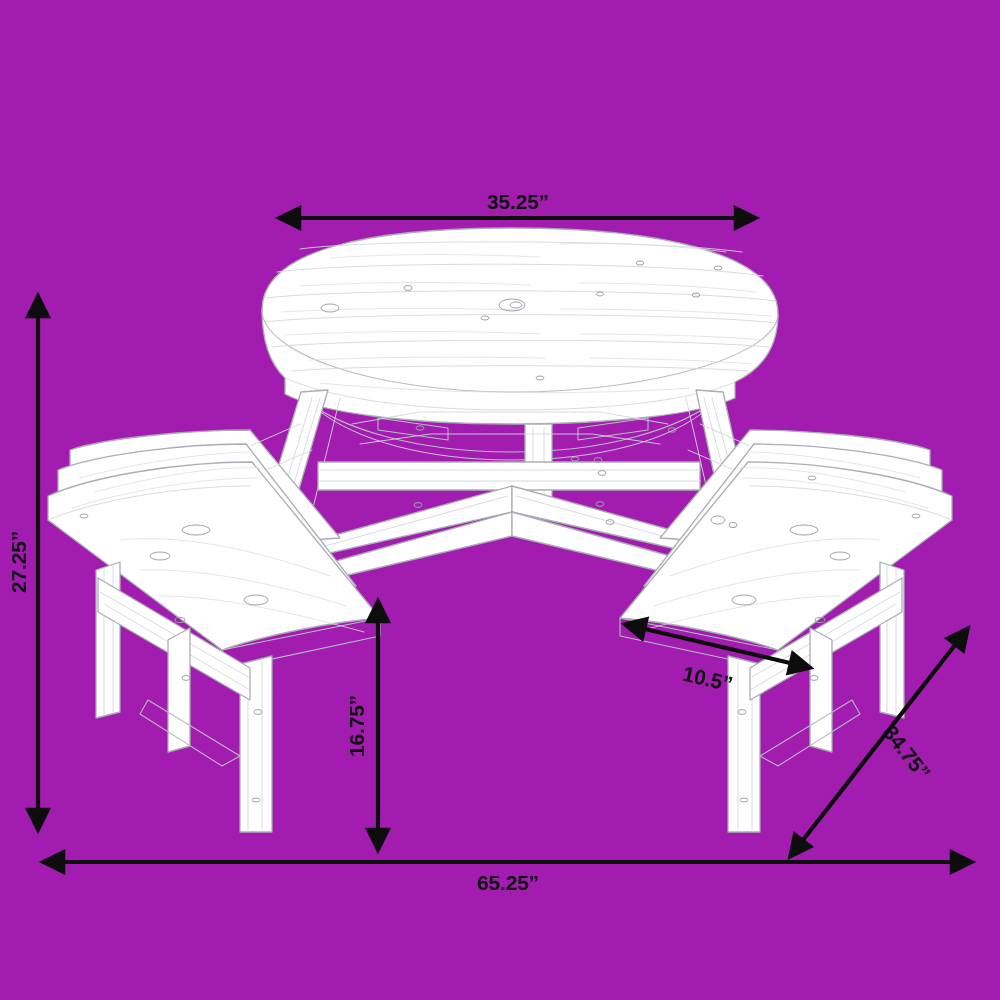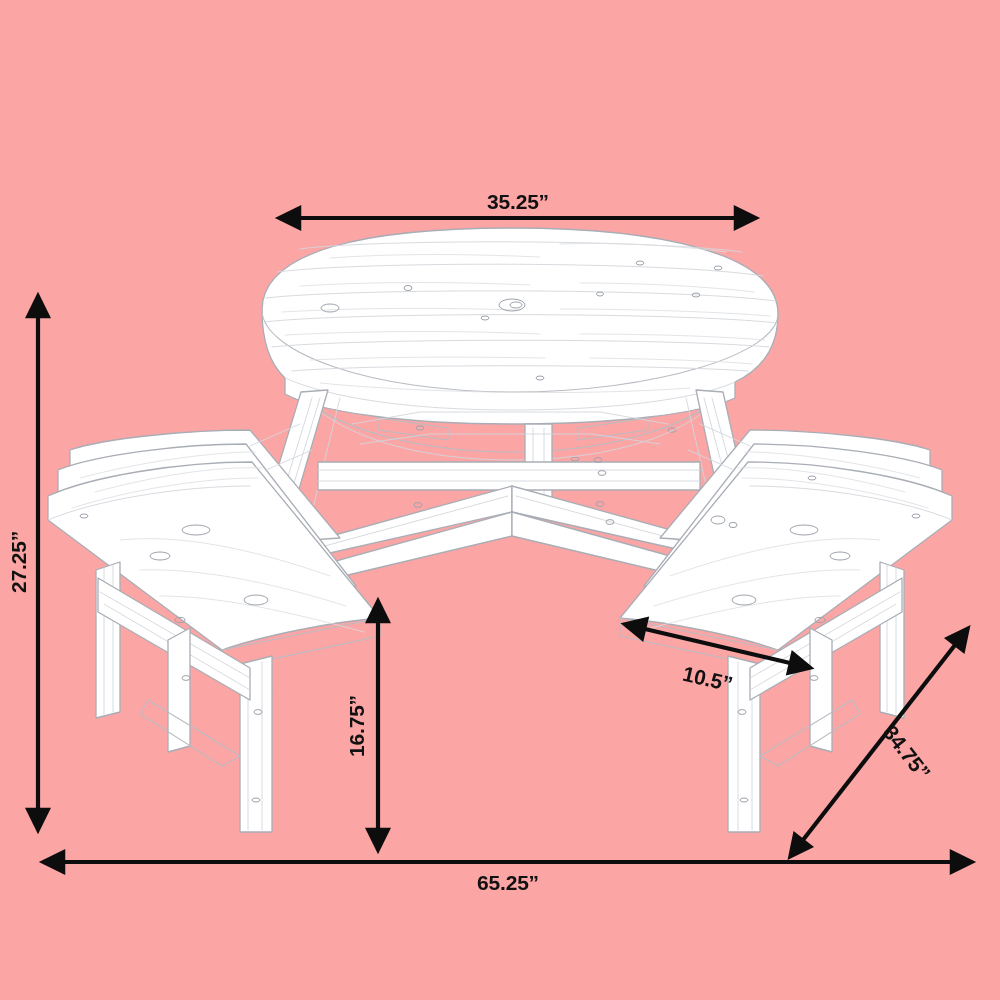--- a/index.html
+++ b/index.html
@@ -10,21 +10,21 @@
   body {
     width: 1000px;
     height: 1000px;
     font-family: "Liberation Sans", sans-serif;
     overflow: hidden;
   }
   #diagram-root {
     position: relative;
     width: 1000px;
     height: 1000px;
-    background: #fca5a5;
+    background: #a21caf;
     text-decoration: underline;
   }
   svg.layer {
     position: absolute;
     top: 0;
     left: 0;
     width: 1000px;
     height: 1000px;
   }
   .dim-label {

